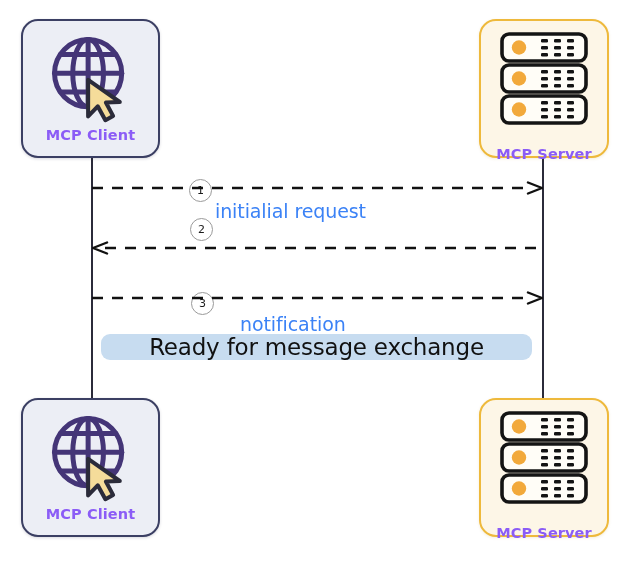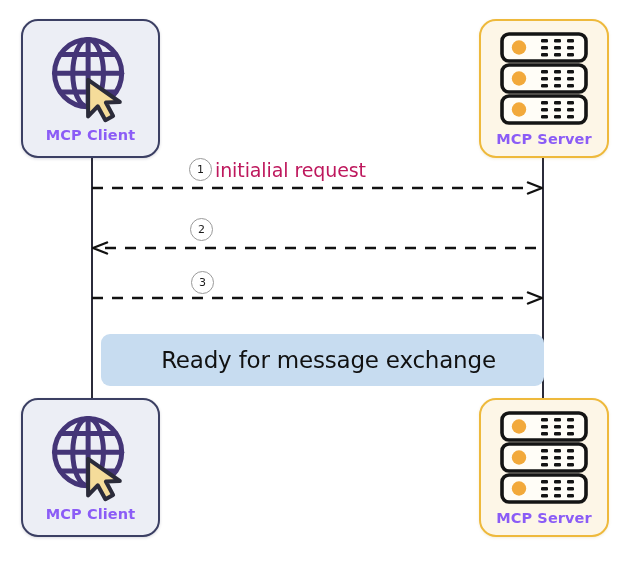--- a/index.html
+++ b/index.html
@@ -57,21 +57,21 @@
   .node-label {
     font-family: "DejaVu Sans", sans-serif;
     font-size: 14.5px;
     font-weight: 700;
     color: #8b5cf6;
     letter-spacing: .1px;
     line-height: 1;
     white-space: nowrap;
   }
   .node.client .node-label { margin-top: 2px; }
-  .node.server .node-label { margin-top: 6px; text-align: center; }
+  .node.server .node-label { margin-top: 21px; text-align: center; }
 
   .icon-wrap {
     margin-top: 9px;
     width: 100px;
     height: 96px;
     display: flex;
     align-items: center;
     justify-content: center;
   }
   .icon-wrap.server-icon-wrap { width: 96px; height: 95px; margin-top: 10px; }
@@ -93,22 +93,23 @@
     font-size: 11px;
     display: flex;
     align-items: center;
     justify-content: center;
     background: #ffffff;
     flex: 0 0 auto;
   }
   .msg-text {
     font-family: "DejaVu Sans", sans-serif;
     font-size: 19px;
-    color: #be185d;
+    color: #3b82f6;
     letter-spacing: -0.1px;
+    margin-top: 42px;
   }
   #msg-1 { left: 189px; top: 158px; }
   #msg-1 .msg-text { margin-left: 3px; }
   #msg-2 { left: 190px; top: 218px; }
   #msg-2 .msg-text { margin-left: 10px; }
   #msg-3 { left: 191px; top: 271px; }
   #msg-3 .msg-text { margin-left: 26px; }
 
   .arrow-row {
     position: absolute;
@@ -119,27 +120,26 @@
   #arrow-1 { top: 180px; }
   #arrow-2 { top: 240px; }
   #arrow-3 { top: 290px; }
 
   
   #ready-banner {
     position: absolute;
     left: 101px;
     top: 334px;
     width: 431px;
-    height: 52px;
+    height: 26px;
     background: #c7dcf0;
     border-radius: 9px;
     display: flex;
     align-items: center;
     justify-content: center;
-    padding-left: 12px;
   }
   #ready-banner .banner-text {
     font-family: "DejaVu Sans", sans-serif;
     font-size: 23px;
     color: #111111;
     letter-spacing: -0.2px;
     white-space: nowrap;
   }
 </style>
 </head>
@@ -232,20 +232,21 @@
   </div>
   <div class="arrow-row" id="arrow-2">
     <svg width="451" height="14" viewBox="0 0 451 14" aria-hidden="true">
       <line x1="13" y1="7" x2="451" y2="7" stroke="#111111" stroke-width="2.4" stroke-dasharray="11 9"></line>
       <path d="M15 1.5 L1 7 L15 12.5" fill="none" stroke="#111111" stroke-width="2.4" stroke-linecap="round" stroke-linejoin="round"></path>
     </svg>
   </div>
 
   <div class="msg-label" id="msg-3">
     <span class="badge">3</span>
+    <span class="msg-text">notification</span>
   </div>
   <div class="arrow-row" id="arrow-3">
     <svg width="451" height="14" viewBox="0 0 451 14" aria-hidden="true">
       <line x1="0" y1="7" x2="438" y2="7" stroke="#111111" stroke-width="2.4" stroke-dasharray="11 9"></line>
       <path d="M436 1.5 L450 7 L436 12.5" fill="none" stroke="#111111" stroke-width="2.4" stroke-linecap="round" stroke-linejoin="round"></path>
     </svg>
   </div>
 
   <div id="ready-banner">
     <span class="banner-text">Ready for message exchange</span>

